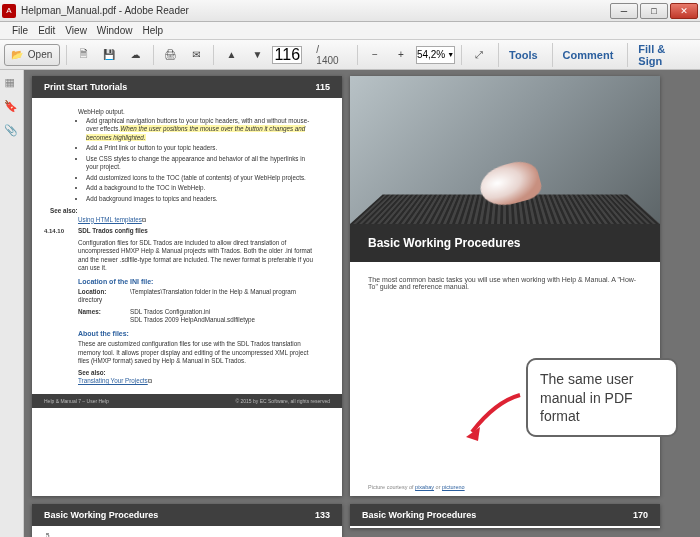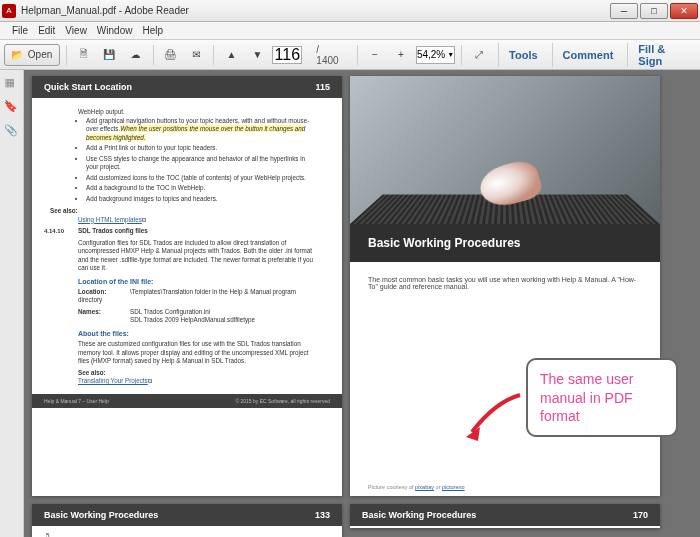--- a/index.html
+++ b/index.html
@@ -37,21 +37,21 @@
 .lnk{color:#2b5f9e;text-decoration:underline}
 .lbl{display:inline-block;width:52px;font-weight:700}
 .pfoot{background:#3f3f3f;color:#bbb;font-size:5px;display:flex;justify-content:space-between;padding:4px 12px}
 .page2{min-height:420px;display:flex;flex-direction:column}
 .hero{height:148px;background:linear-gradient(135deg,#b8c2c6 0%,#8a9499 50%,#5d6568 100%);position:relative;overflow:hidden}
 .shoe{position:absolute;bottom:20px;left:42%;width:60px;height:40px;background:radial-gradient(ellipse at 30% 40%,#fff 0%,#e8d5d0 40%,#c89080 70%);border-radius:50% 40% 30% 50%;transform:rotate(-15deg)}
 .tread{position:absolute;bottom:0;left:0;right:0;height:65px;background:repeating-linear-gradient(90deg,#2a2a2a 0 3px,#444 3px 6px);transform:perspective(200px) rotateX(55deg);transform-origin:bottom}
 .p2title{background:#2f2f2f;color:#fff;padding:12px 18px;font-size:12px;font-weight:700}
 .p2body{padding:14px 18px;font-size:7px;color:#444;flex:1}
 .p2foot{font-size:5.5px;color:#888;padding:6px 18px}
-.callout{position:absolute;right:22px;bottom:100px;width:152px;background:#fff;border:2px solid #666;border-radius:10px;padding:10px 12px;font-size:14px;color:#ec4899;line-height:1.3;z-index:10}
+.callout{position:absolute;right:22px;bottom:100px;width:152px;background:#fff;border:2px solid #666;border-radius:10px;padding:10px 12px;font-size:14px;color:#404040;line-height:1.3;z-index:10}
 .arrow{position:absolute;right:170px;bottom:90px;z-index:9}
 .page.small{height:24px;overflow:hidden}
 .secnum{position:absolute;left:12px;font-size:6px;font-weight:700}
 svg{display:block}
 </style>
 </head>
 <body>
 
 <div class="titlebar">
   <div class="icon">A</div>
@@ -127,21 +127,21 @@
   <div class="sidepanel">
     <div class="sic">▦</div>
     <div class="sic">🔖</div>
     <div class="sic">📎</div>
   </div>
   <div class="docarea">
     <div class="pages">
 
       <div class="page">
         <div class="phdr">
-            <span>Quick Start Location</span>
+            <span>Print Start Tutorials</span>
             <span>115</span>
           </div>
         <div class="pbody">
           <div>WebHelp output.</div>
           <ul>
             <li><span>Add graphical navigation buttons to your topic headers, with and without mouse-over effects.</span><span class="highlight">When the user positions the mouse over the button it changes and becomes highlighted.</span></li>
             <li>Add a Print link or button to your topic headers.</li>
             <li>Use CSS styles to change the appearance and behavior of all the hyperlinks in your project.</li>
             <li>Add customized icons to the TOC (table of contents) of your WebHelp projects.</li>
             <li>Add a background to the TOC in WebHelp.</li>

